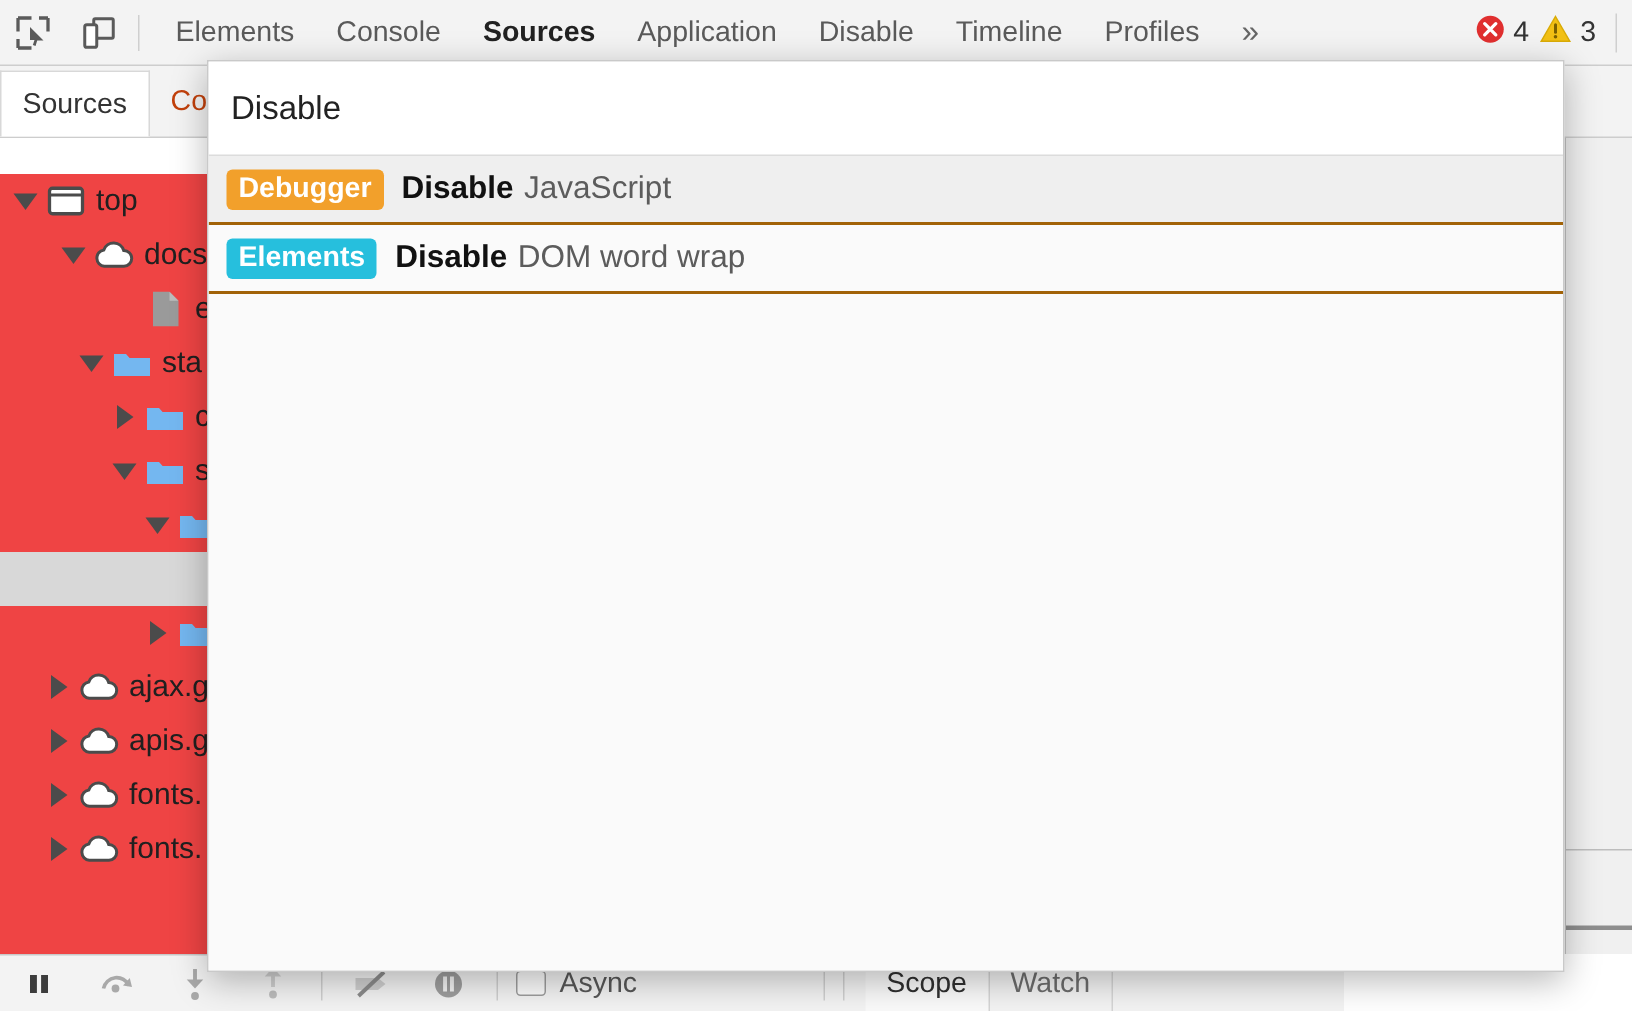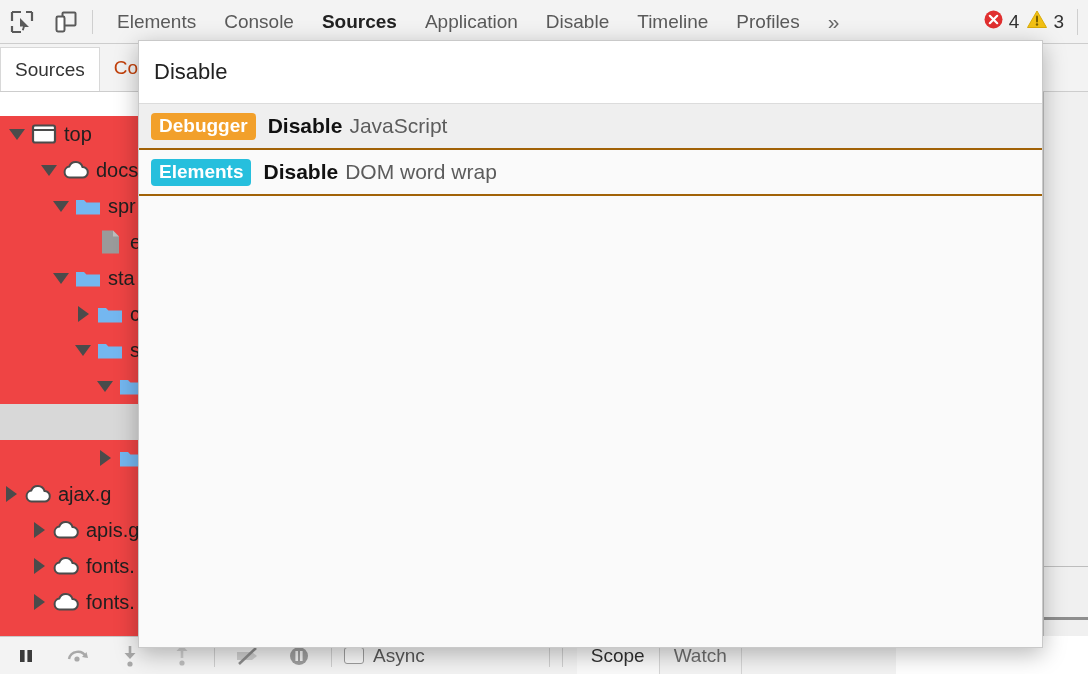--- a/index.html
+++ b/index.html
@@ -222,31 +222,20 @@
         <span class="twisty">
           <span class="tri down"></span>
         </span>
         <span class="tree-icon">
           <svg width="30" height="22" viewBox="0 0 30 22">
             <path d="M8.5 18.5 A5.5 5.5 0 0 1 8.2 7.6 A7 7 0 0 1 21.5 8 A5.2 5.2 0 0 1 21.6 18.5 Z" stroke="#4b4b4b" stroke-width="2" fill="#fff"></path>
           </svg>
         </span>
         <span class="tree-label">docs.</span>
       </div>
-      <div class="tree-row" style="padding-left: 50px;">
-        <span class="twisty">
-          <span class="tri down"></span>
-        </span>
-        <span class="tree-icon">
-          <svg width="28" height="22" viewBox="0 0 28 22">
-            <path d="M2 5 h8 l2.4 2.6 H26 v12 H2 Z" fill="#74b7f0"></path>
-          </svg>
-        </span>
-        <span class="tree-label">spr</span>
-      </div>
       <div class="tree-row" style="padding-left: 72px;">
         <span class="twisty"></span>
         <span class="tree-icon">
           <svg width="22" height="26" viewBox="0 0 22 26">
             <path d="M3 1.5 h11 l6 6 v17 H3 Z" fill="#9a9a9a"></path>
             <path d="M14 1.5 v6 h6" fill="#bcbcbc"></path>
           </svg>
         </span>
         <span class="tree-label">e</span>
       </div>
@@ -303,21 +292,21 @@
         <span class="twisty">
           <span class="tri right"></span>
         </span>
         <span class="tree-icon">
           <svg width="28" height="22" viewBox="0 0 28 22">
             <path d="M2 5 h8 l2.4 2.6 H26 v12 H2 Z" fill="#74b7f0"></path>
           </svg>
         </span>
         <span class="tree-label"></span>
       </div>
-      <div class="tree-row" style="">
+      <div class="tree-row" style="padding-left: 28px;">
         <span class="twisty">
           <span class="tri right"></span>
         </span>
         <span class="tree-icon">
           <svg width="30" height="22" viewBox="0 0 30 22">
             <path d="M8.5 18.5 A5.5 5.5 0 0 1 8.2 7.6 A7 7 0 0 1 21.5 8 A5.2 5.2 0 0 1 21.6 18.5 Z" stroke="#4b4b4b" stroke-width="2" fill="#fff"></path>
           </svg>
         </span>
         <span class="tree-label">ajax.g</span>
       </div>

